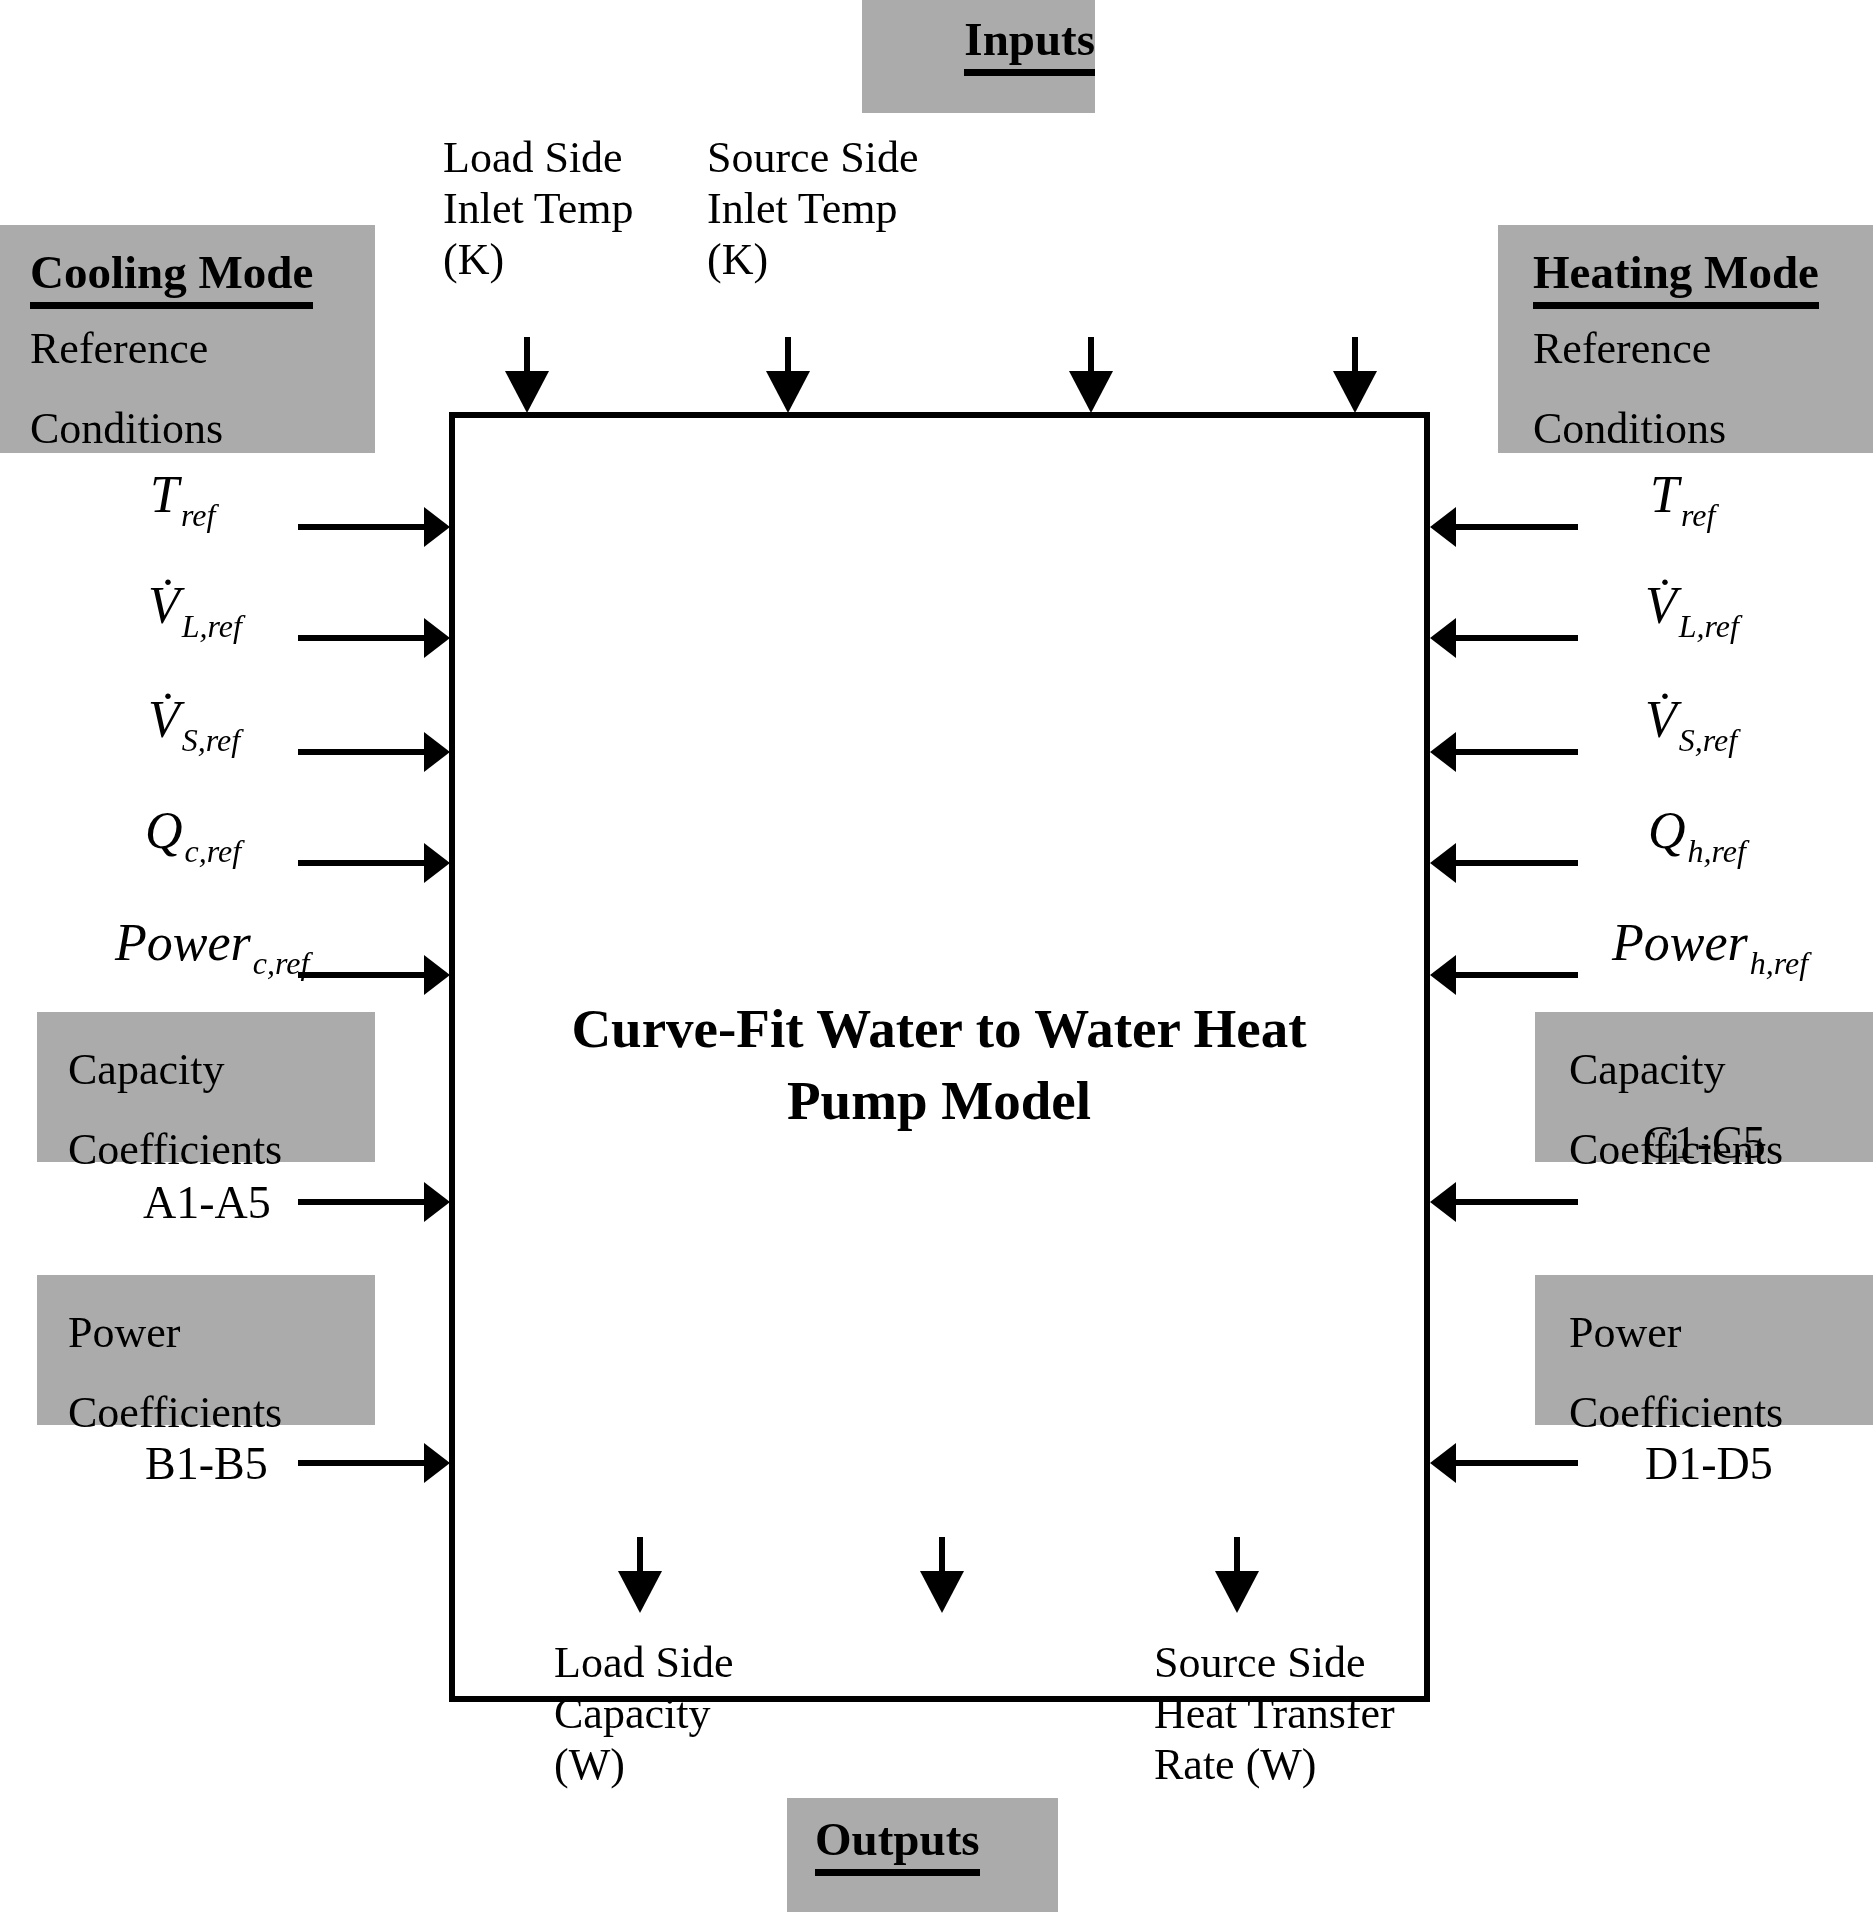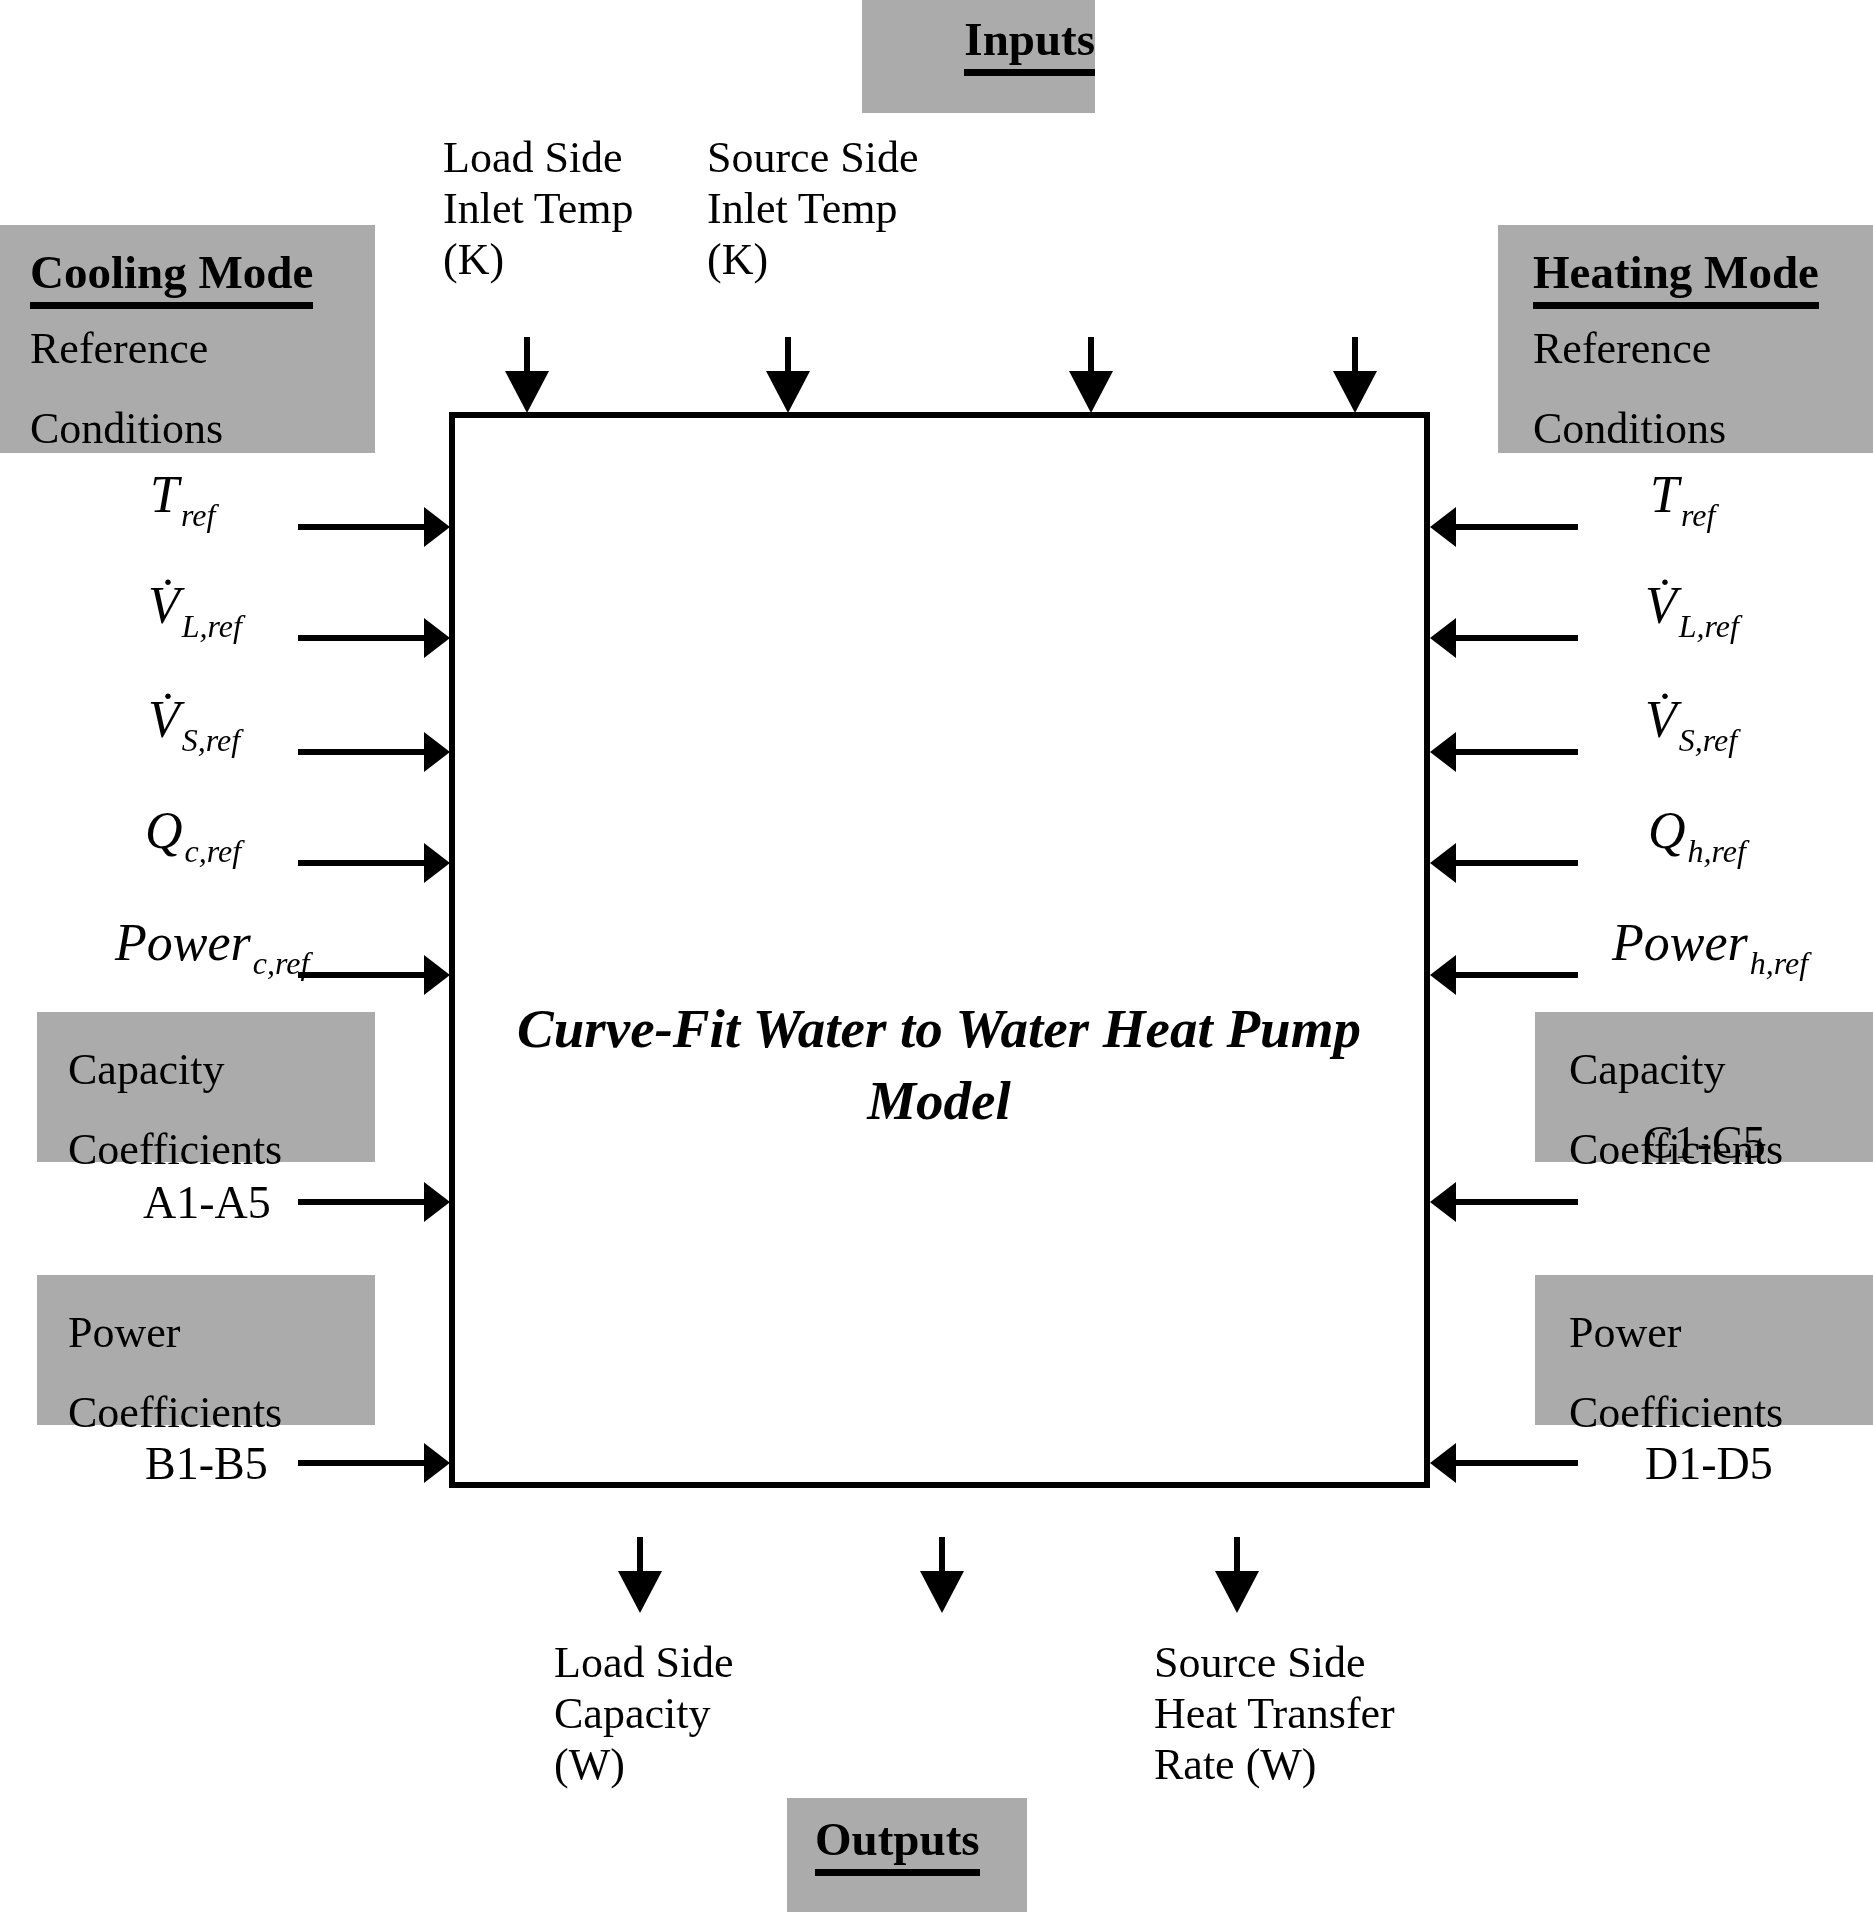--- a/index.html
+++ b/index.html
@@ -60,21 +60,21 @@
     </div>
   <div class="arr-d" style="left:1069px;top:337px;height:76px;">
       <div class="stem"></div>
       <div class="head"></div>
     </div>
   <div class="arr-d" style="left:1333px;top:337px;height:76px;">
       <div class="stem"></div>
       <div class="head"></div>
     </div>
 
-  <div class="model-box" style="left:449px;top:412px;width:981px;height:1076px;font-style:italic;">
+  <div class="model-box" style="left:449px;top:412px;width:981px;height:1290px;">
     <div class="model-title abs" style="left:44px;top:575px;width:880px;">Curve-Fit Water to Water Heat Pump Model</div>
   </div>
 
   <div class="gray-panel" style="left: 0px; top: 225px; width: 375px; height: 228px; padding: 20px 0px 0px 30px; background: rgb(171, 171, 171);">
     <div class="hdr"><span class="ul">Cooling Mode</span></div>
     <div class="panel-text" style="width:330px;">Reference Conditions</div>
   </div>
 
   <div class="sym" style="left:150px;top:465px;">
     <span class="main">T</span><span class="sub">ref</span>
@@ -200,17 +200,17 @@
       <div class="head"></div>
     </div>
   <div class="arr-d" style="left:1215px;top:1537px;height:76px;">
       <div class="stem"></div>
       <div class="head"></div>
     </div>
 
   <div class="abs label" style="left:554px;top:1637px;width:225px;">Load Side Capacity (W)</div>
   <div class="abs label" style="left:1154px;top:1637px;width:280px;">Source Side Heat Transfer Rate (W)</div>
 
-  <div class="gray-panel" style="left: 787px; top: 1798px; width: 240px; height: 114px; padding: 14px 0px 0px 28px; background: rgb(171, 171, 171);">
+  <div class="gray-panel" style="left: 787px; top: 1798px; width: 271px; height: 114px; padding: 14px 0px 0px 28px; background: rgb(171, 171, 171);">
     <span class="hdr"><span class="ul">Outputs</span></span>
   </div>
 
 </div>
 
 </body></html>

